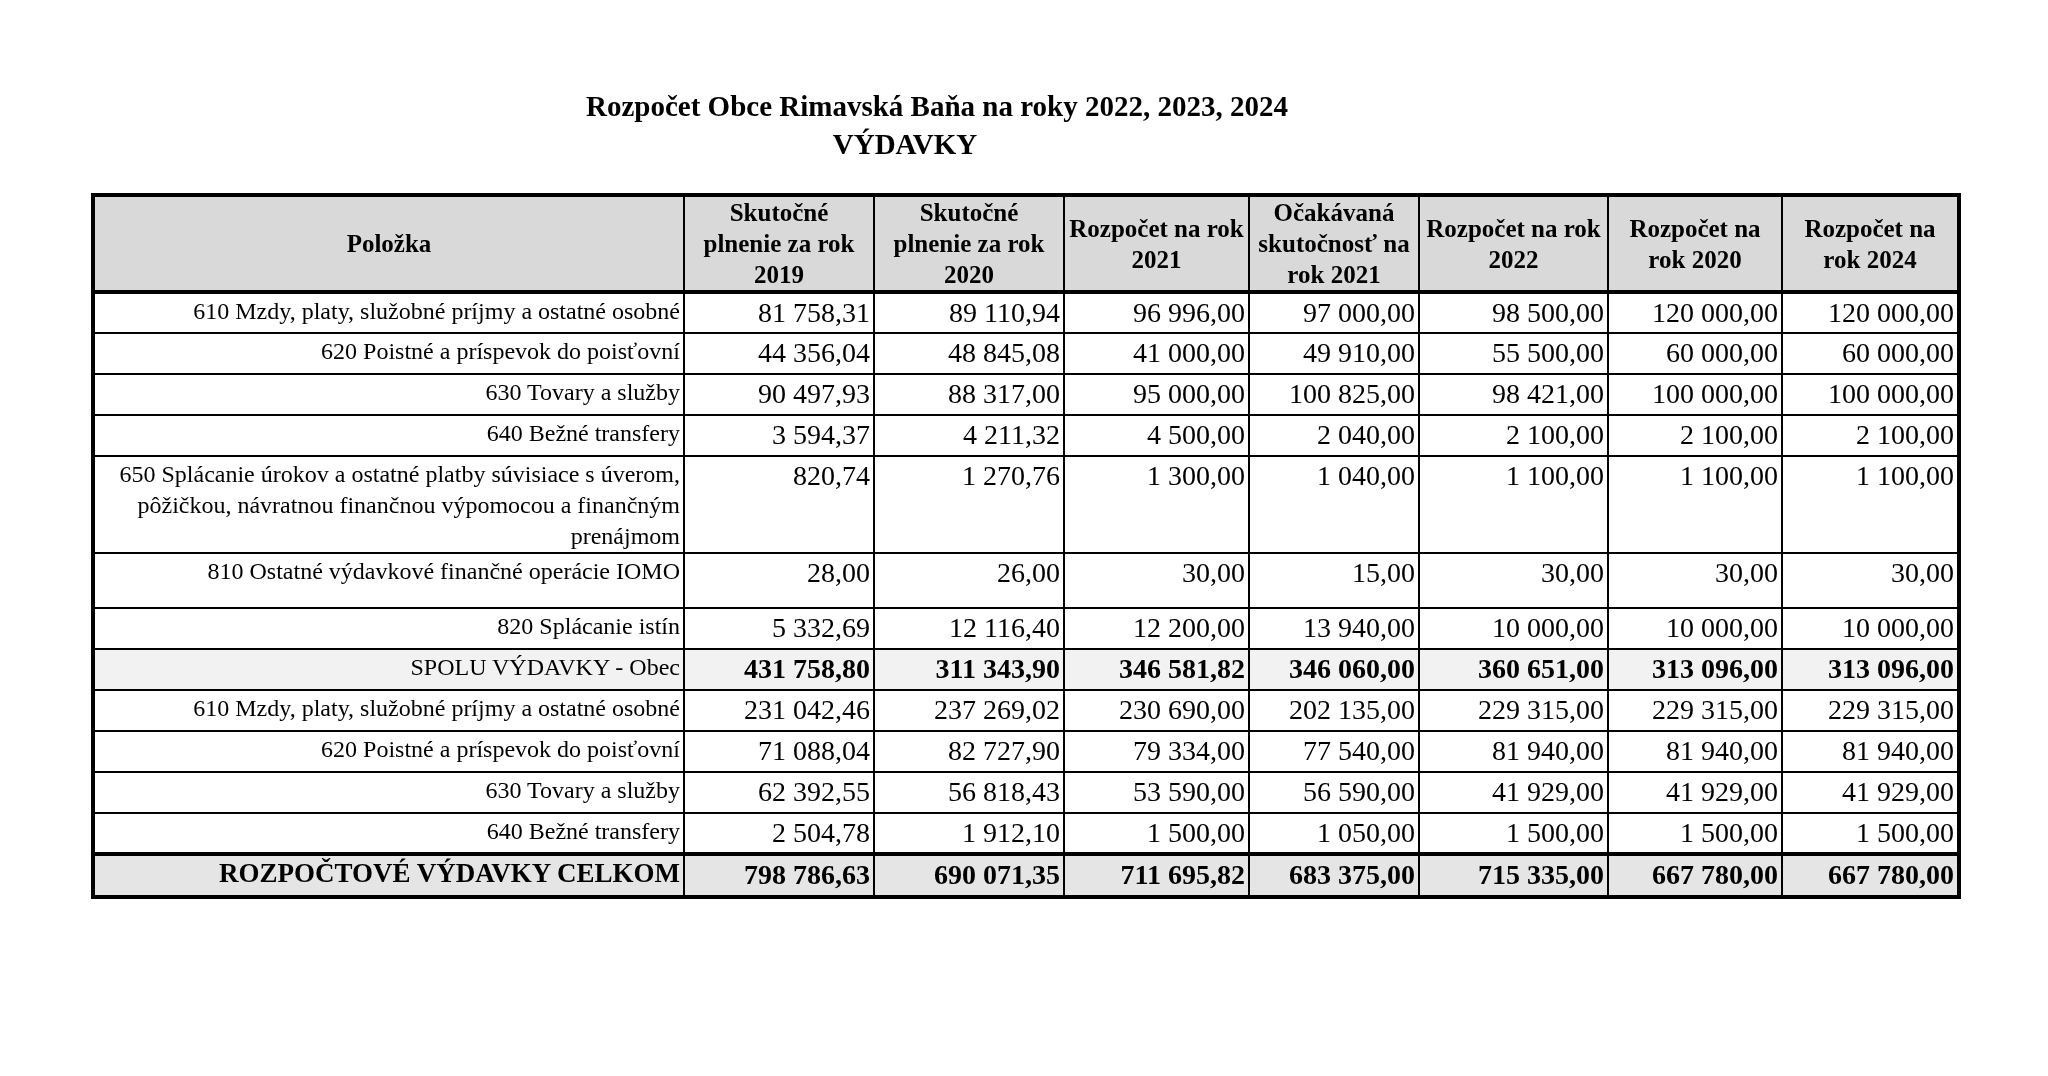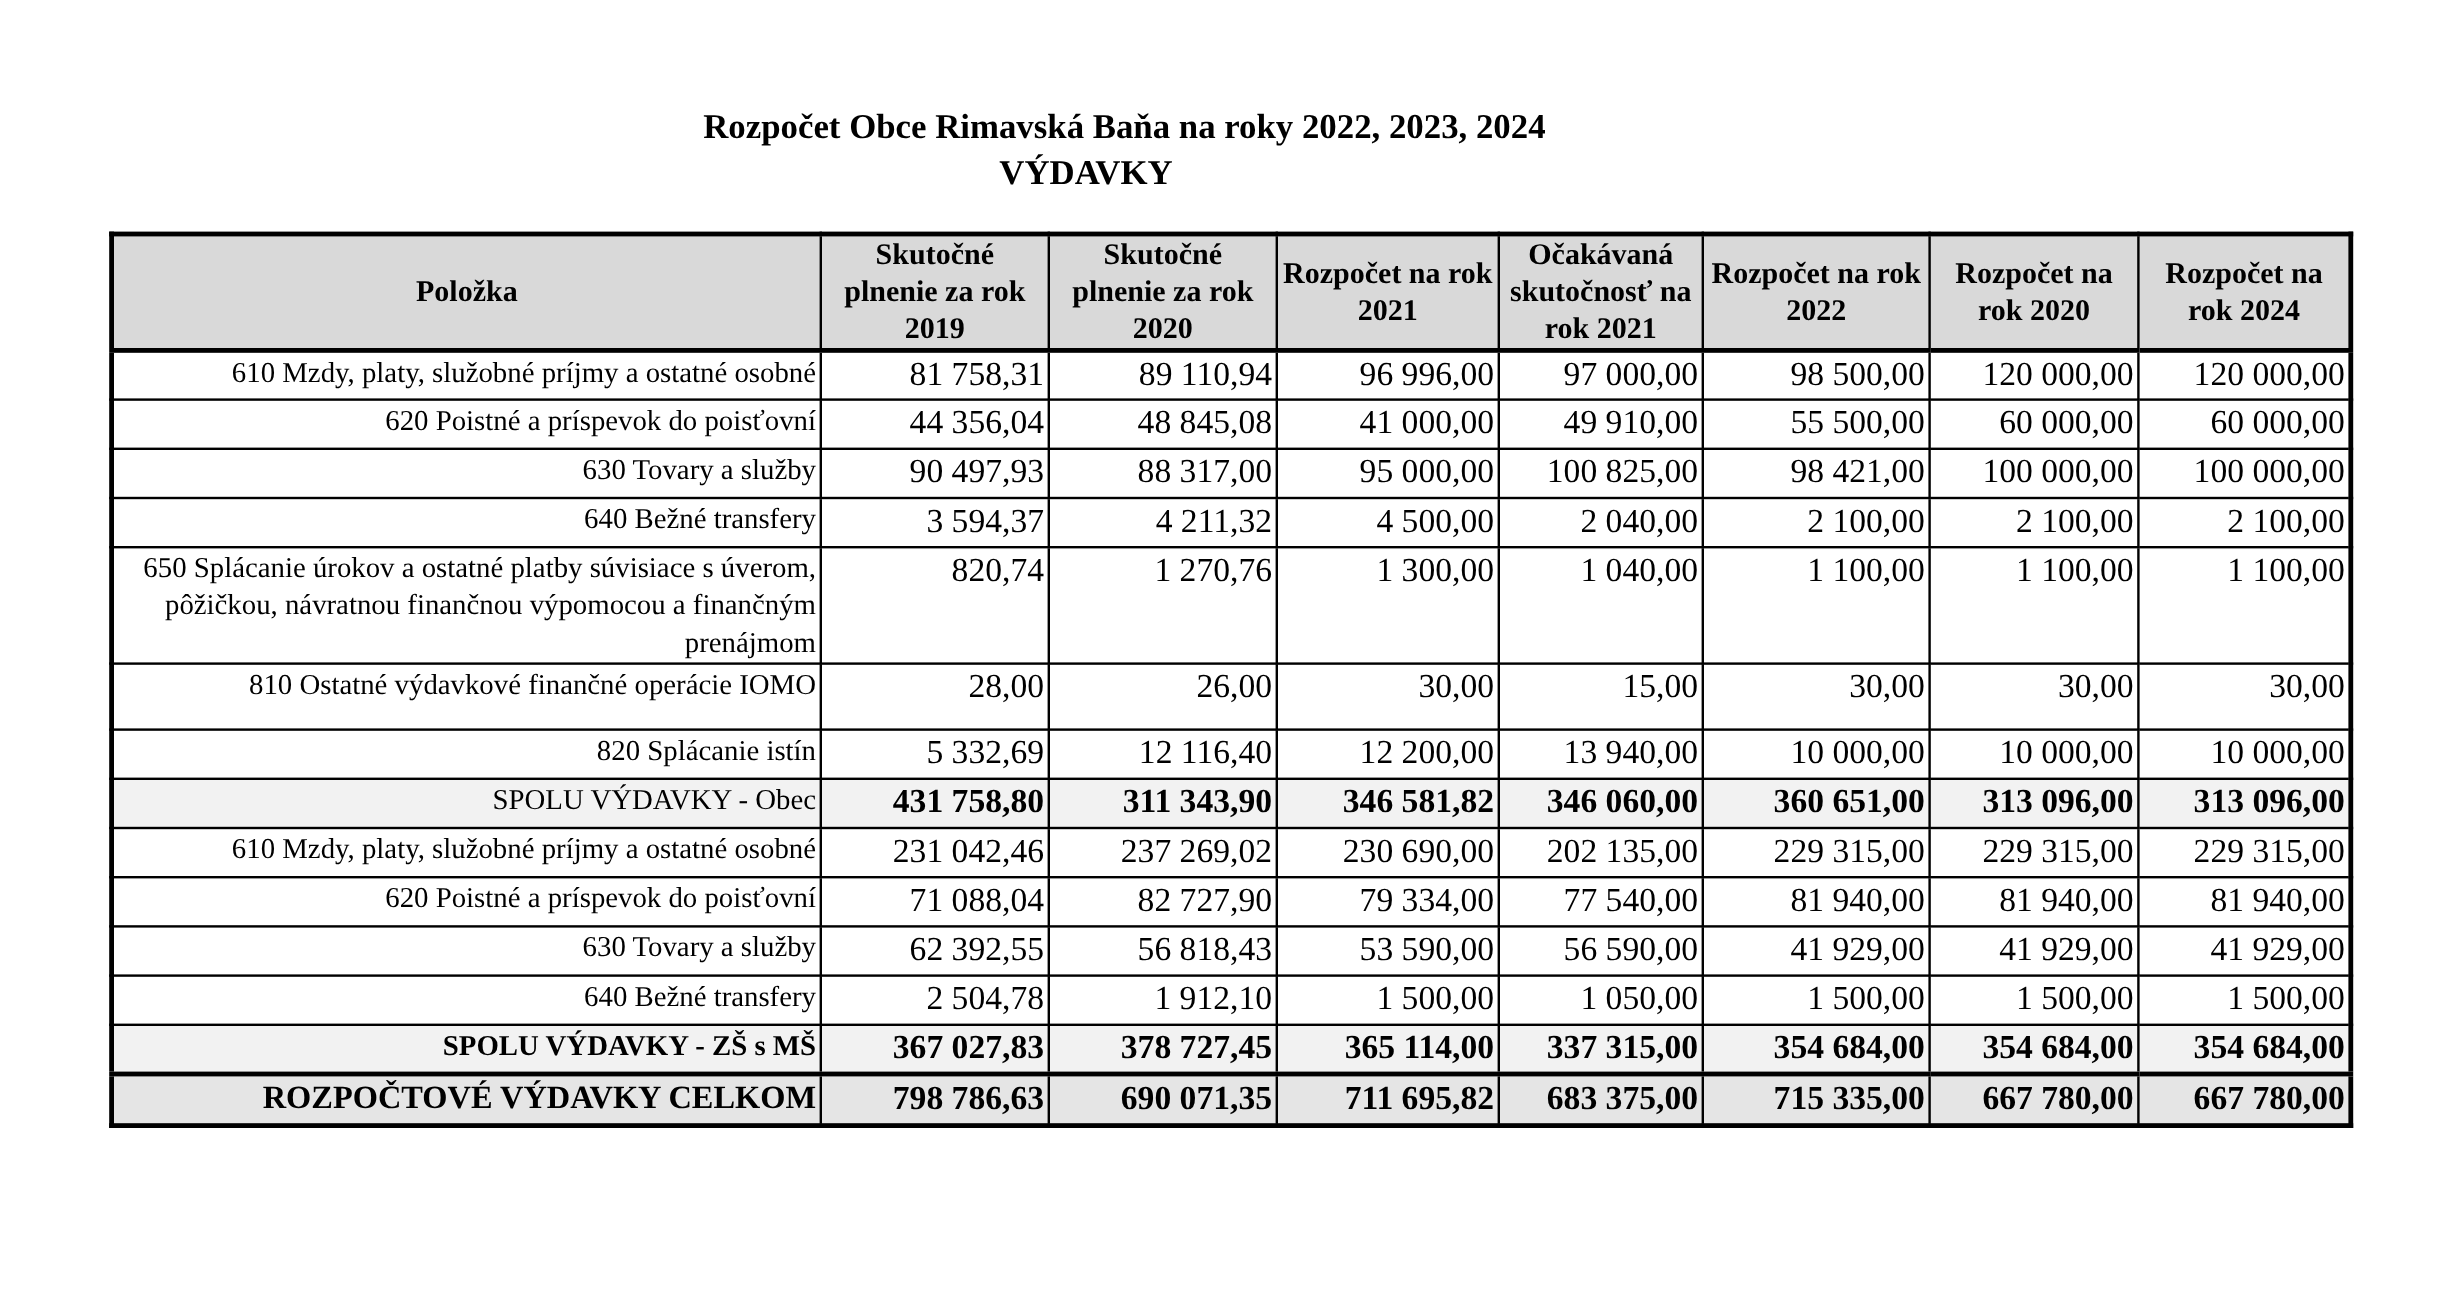--- a/index.html
+++ b/index.html
@@ -173,30 +173,20 @@
       <tr style="height: 41px;">
         <td class="label">640 Bežné transfery</td>
         <td class="num">2 504,78</td>
         <td class="num">1 912,10</td>
         <td class="num">1 500,00</td>
         <td class="num">1 050,00</td>
         <td class="num">1 500,00</td>
         <td class="num">1 500,00</td>
         <td class="num">1 500,00</td>
       </tr>
-      <tr class="subtotal zs" style="height: 41px;">
-        <td class="label">SPOLU VÝDAVKY - ZŠ s MŠ</td>
-        <td class="num">367 027,83</td>
-        <td class="num">378 727,45</td>
-        <td class="num">365 114,00</td>
-        <td class="num">337 315,00</td>
-        <td class="num">354 684,00</td>
-        <td class="num">354 684,00</td>
-        <td class="num">354 684,00</td>
-      </tr>
       <tr class="grand" style="height: 43px;">
         <td class="label">ROZPOČTOVÉ VÝDAVKY  CELKOM</td>
         <td class="num">798 786,63</td>
         <td class="num">690 071,35</td>
         <td class="num">711 695,82</td>
         <td class="num">683 375,00</td>
         <td class="num">715 335,00</td>
         <td class="num">667 780,00</td>
         <td class="num">667 780,00</td>
       </tr>

